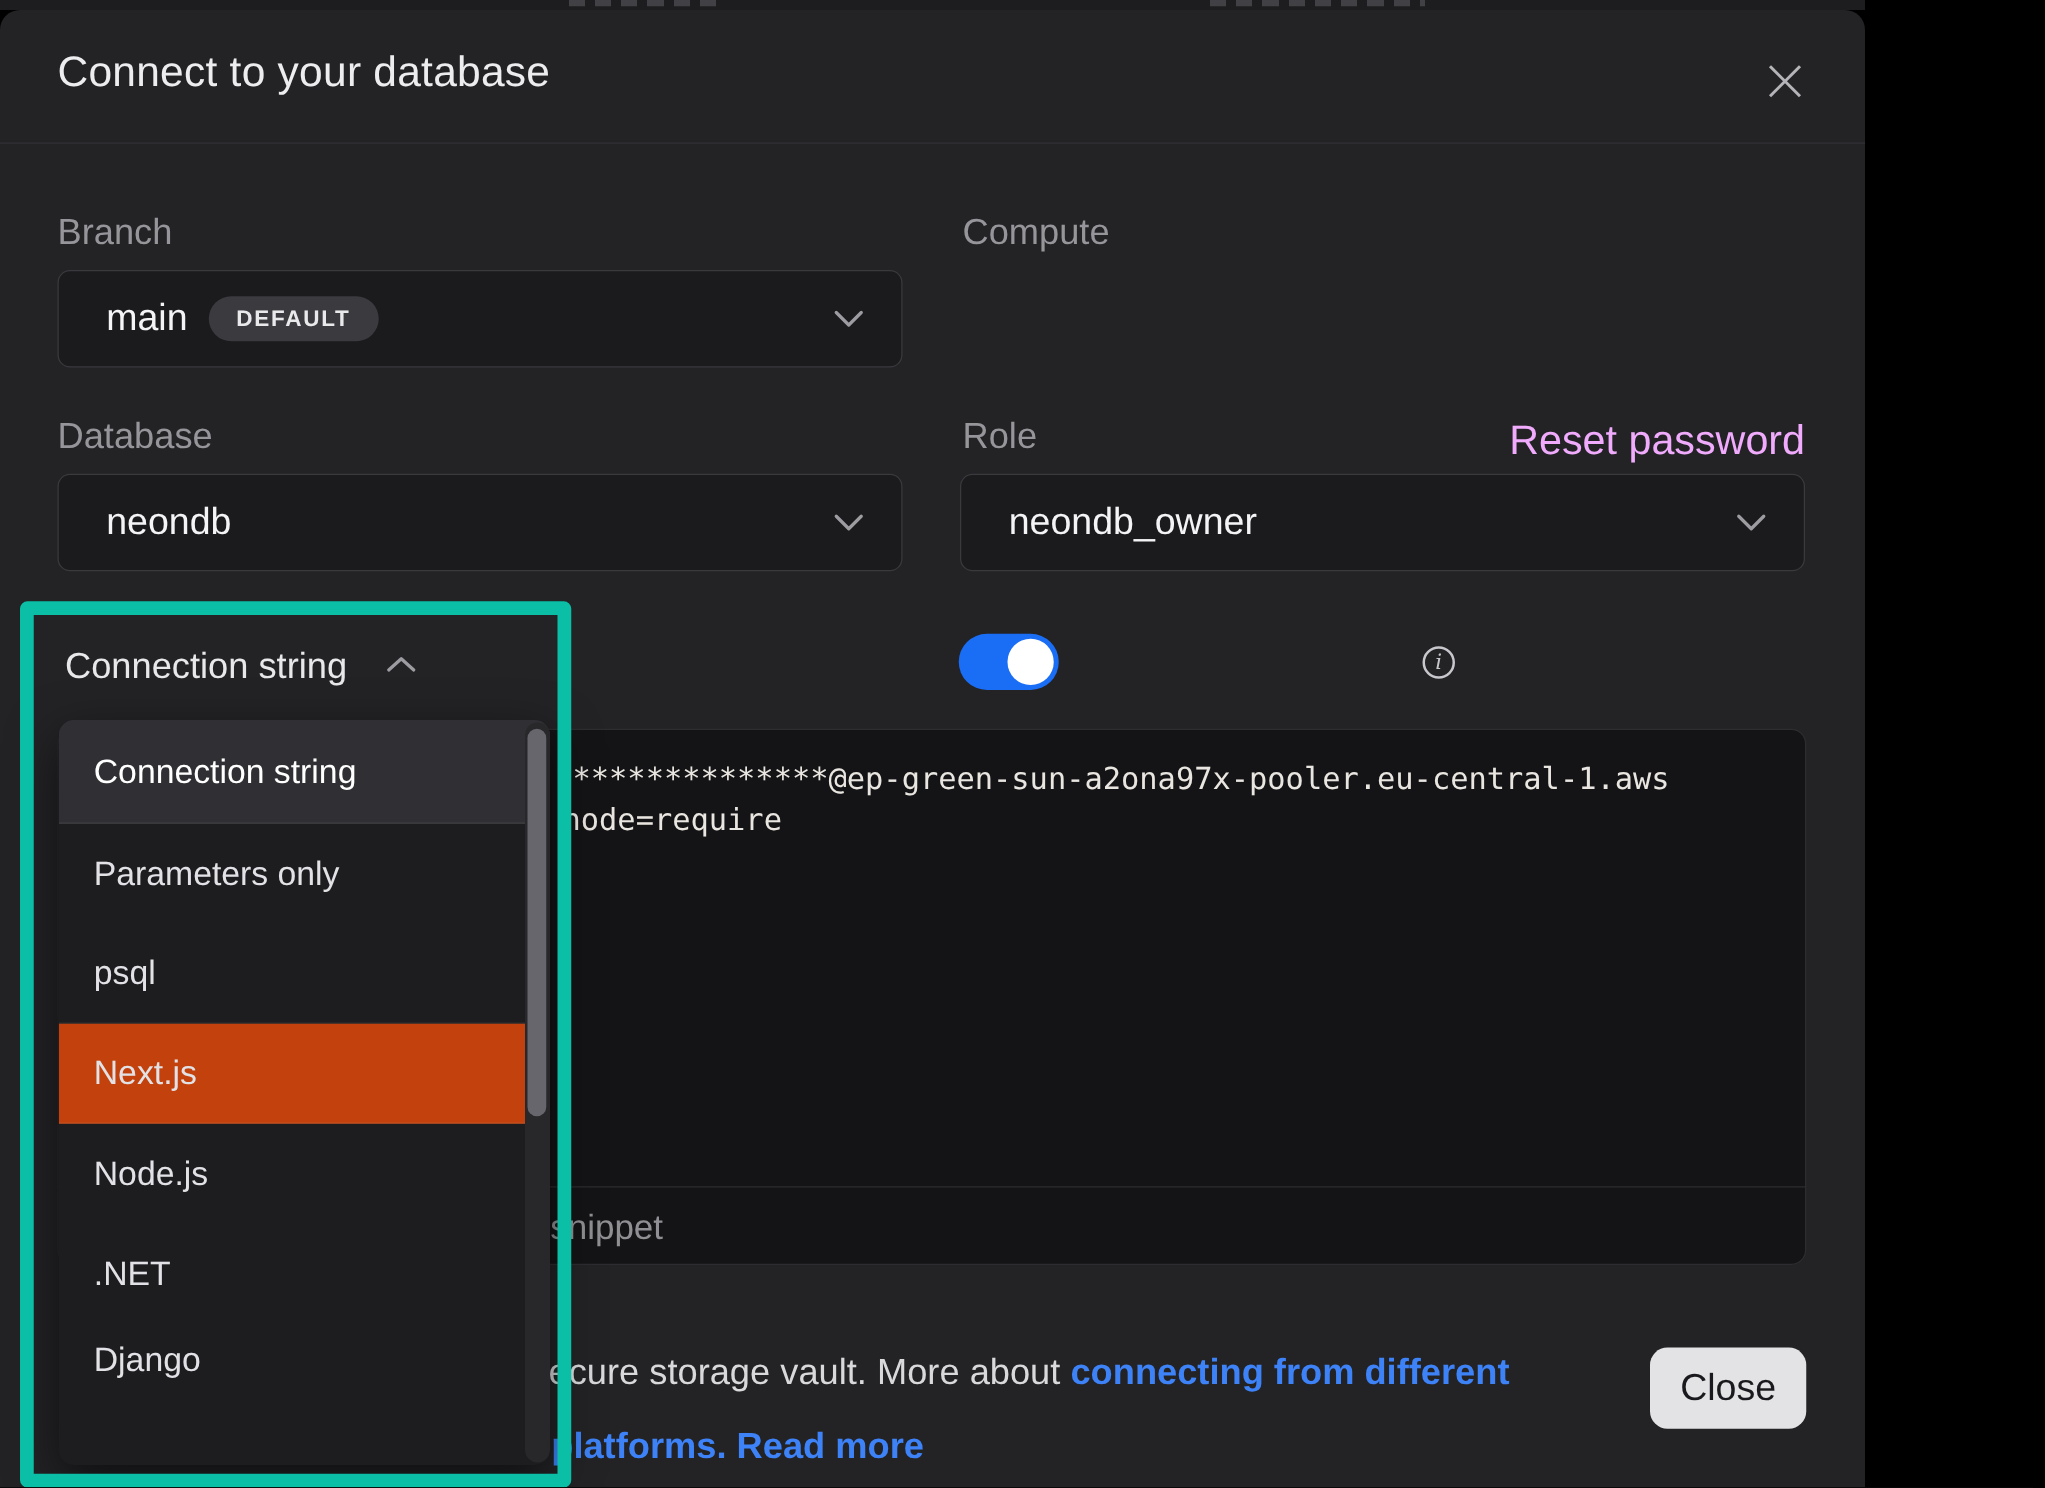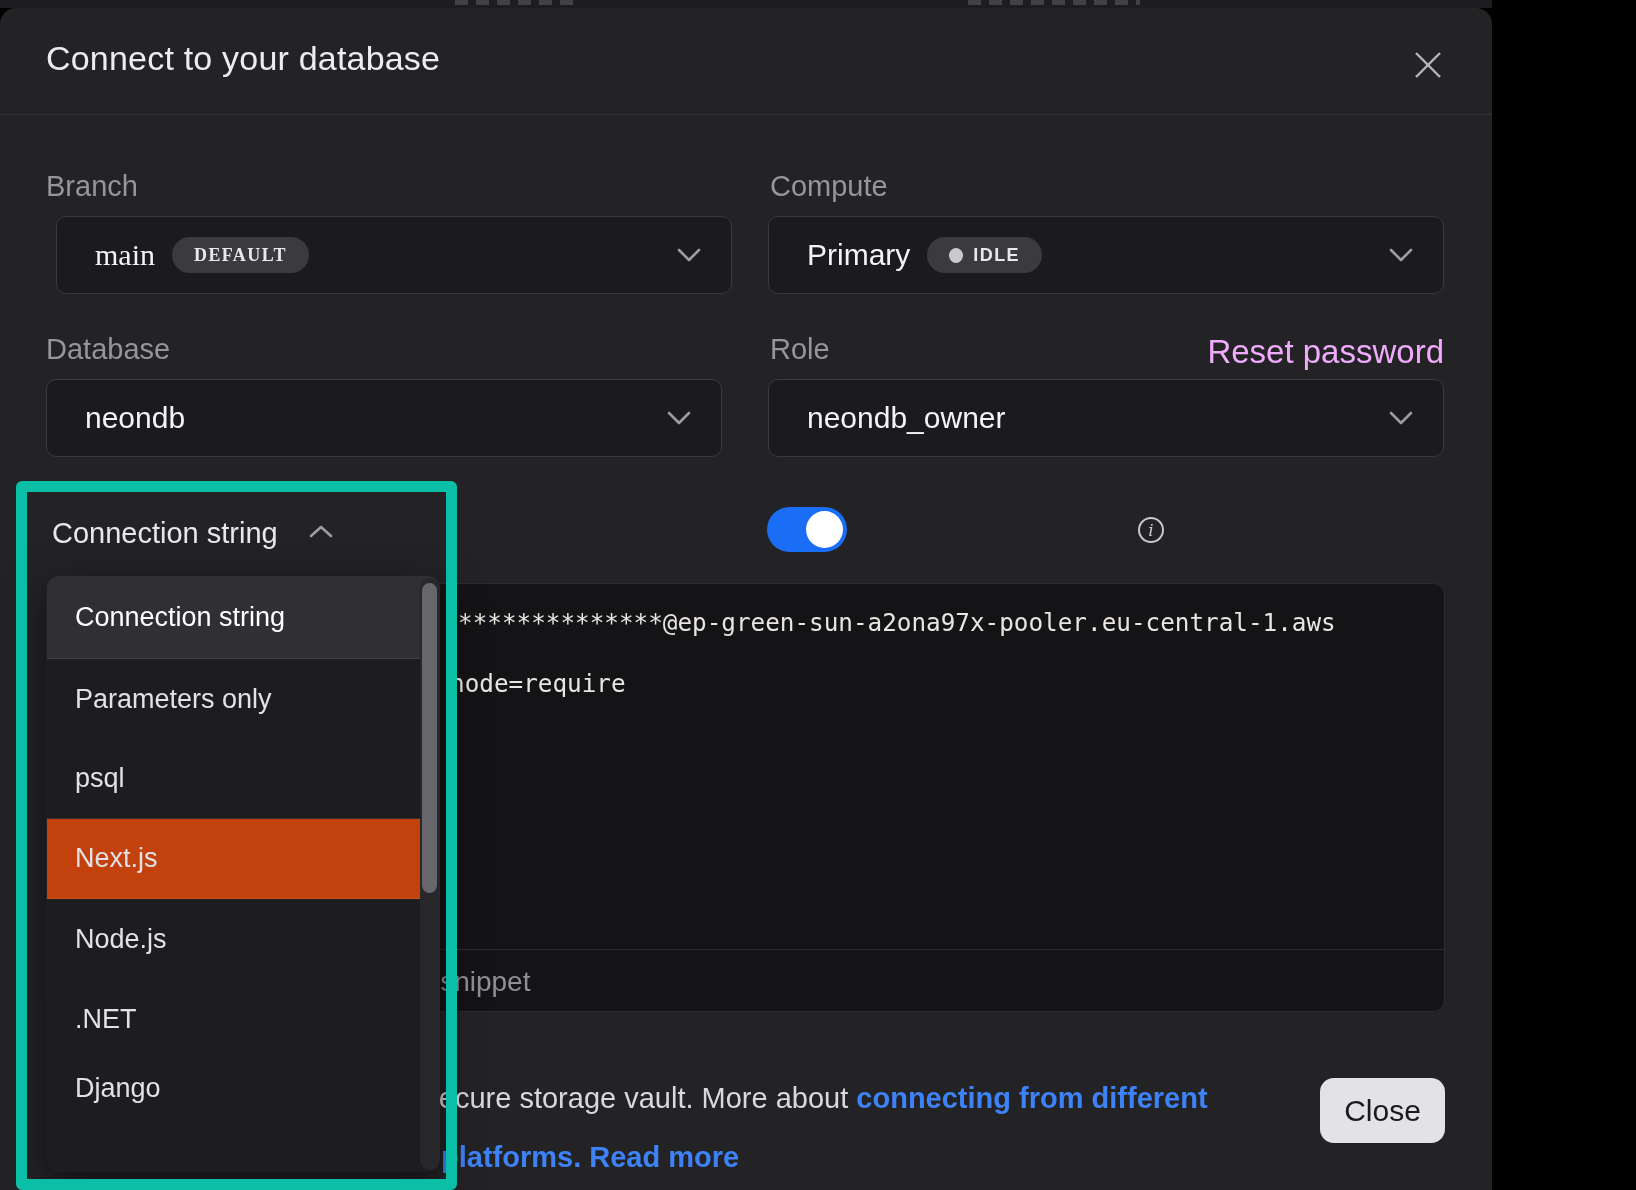--- a/index.html
+++ b/index.html
@@ -44,21 +44,21 @@
   .info-icon{position:absolute;left:1138px;top:509px;width:26px;height:26px;border:2.5px solid #c7c7cc;
              border-radius:50%;box-sizing:border-box;display:flex;align-items:center;justify-content:center;
              color:#c7c7cc;font-family:"DejaVu Serif", serif;font-style:italic;font-size:17px;line-height:1;}
 
   
   .code-block{position:absolute;left:46px;top:575px;width:1399px;height:429px;background:#141416;
               border:1px solid #2d2d31;border-radius:12px;box-sizing:border-box;}
   .code-line{position:absolute;font-family:"DejaVu Sans Mono","Liberation Mono",monospace;
              font-size:24.3px;color:#e9e5e0;white-space:pre;}
   .code-l1{left:458px;top:600px;}
-  .code-l2{left:450px;top:633px;margin-top:28px;}
+  .code-l2{left:450px;top:633px;}
   .code-divider{position:absolute;left:46px;top:941px;width:1399px;height:1px;background:#2d2d31;}
   .snippet{position:absolute;left:367px;top:958px;font-size:28px;color:#8f8f94;white-space:pre;}
 
   
   .foot-line{position:absolute;font-size:29px;white-space:pre;}
   .foot-l1{left:81px;top:1074px;color:#d9d9dc;}
   .foot-l2{left:441px;top:1109px;margin-top:24px;}
   .blue-link{color:#3d82f6;font-weight:700;cursor:pointer;}
 
   .close-btn{position:absolute;left:1320px;top:1070px;width:125px;height:65px;background:#e3e3e5;
@@ -101,42 +101,30 @@
       <svg width="34" height="34" viewBox="0 0 34 34">
         <line x1="5" y1="5" x2="29" y2="29" stroke="#b5b5b9" stroke-width="2.4"></line>
         <line x1="29" y1="5" x2="5" y2="29" stroke="#b5b5b9" stroke-width="2.4"></line>
       </svg>
     </div>
     <div class="hdr-divider"></div>
 
     <div class="field-label" style="left:46px;top:162px;">Branch</div>
     <div class="field-label" style="left:770px;top:162px;">Compute</div>
 
-    <div class="control" style="left:56px;top:208px;font-family:Liberation Serif, serif;">
+    <div class="control" style="left:46px;top:208px;">
       <span class="control-value">main</span>
       <span class="badge">DEFAULT</span>
       <span class="chev">
         <svg width="24" height="14" viewBox="0 0 24 14">
             <polyline points="2,2 12,12 22,2" fill="none" stroke="#9c9ca1" stroke-width="2.6" stroke-linecap="round" stroke-linejoin="round"></polyline>
           </svg>
       </span>
     </div>
 
-    <div class="control" style="left:768px;top:208px;">
-      <span class="control-value">Primary</span>
-      <span class="badge">
-        <span class="idle-dot"></span>
-        <span>IDLE</span>
-      </span>
-      <span class="chev">
-        <svg width="24" height="14" viewBox="0 0 24 14">
-            <polyline points="2,2 12,12 22,2" fill="none" stroke="#9c9ca1" stroke-width="2.6" stroke-linecap="round" stroke-linejoin="round"></polyline>
-          </svg>
-      </span>
-    </div>
 
     <div class="field-label" style="left:46px;top:325px;">Database</div>
     <div class="field-label" style="left:770px;top:325px;">Role</div>
     <div class="reset-link">Reset password</div>
 
     <div class="control" style="left:46px;top:371px;">
       <span class="control-value">neondb</span>
       <span class="chev">
         <svg width="24" height="14" viewBox="0 0 24 14">
             <polyline points="2,2 12,12 22,2" fill="none" stroke="#9c9ca1" stroke-width="2.6" stroke-linecap="round" stroke-linejoin="round"></polyline>

